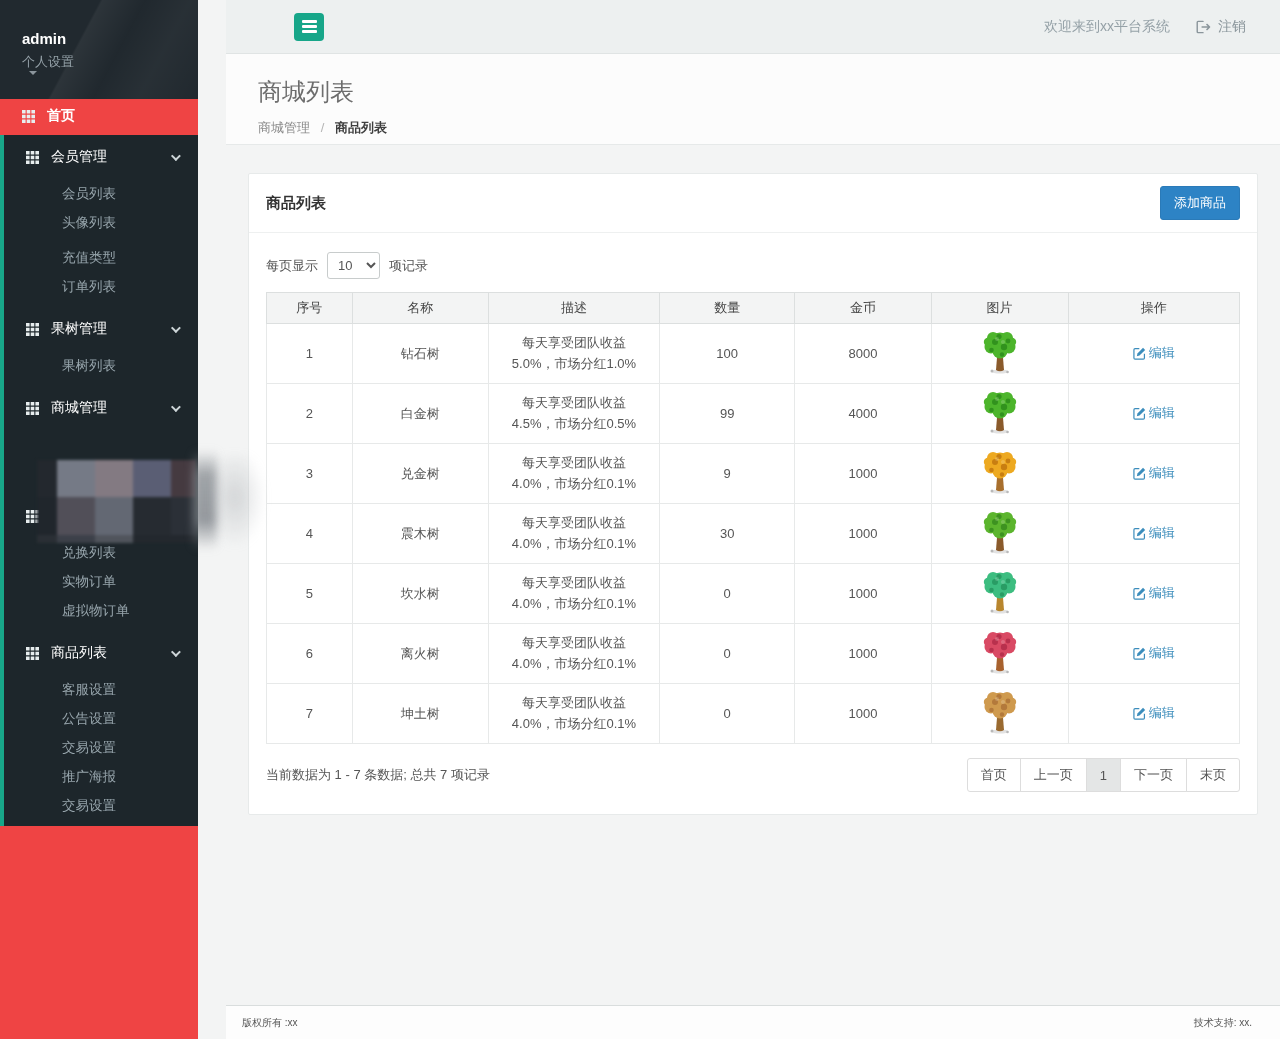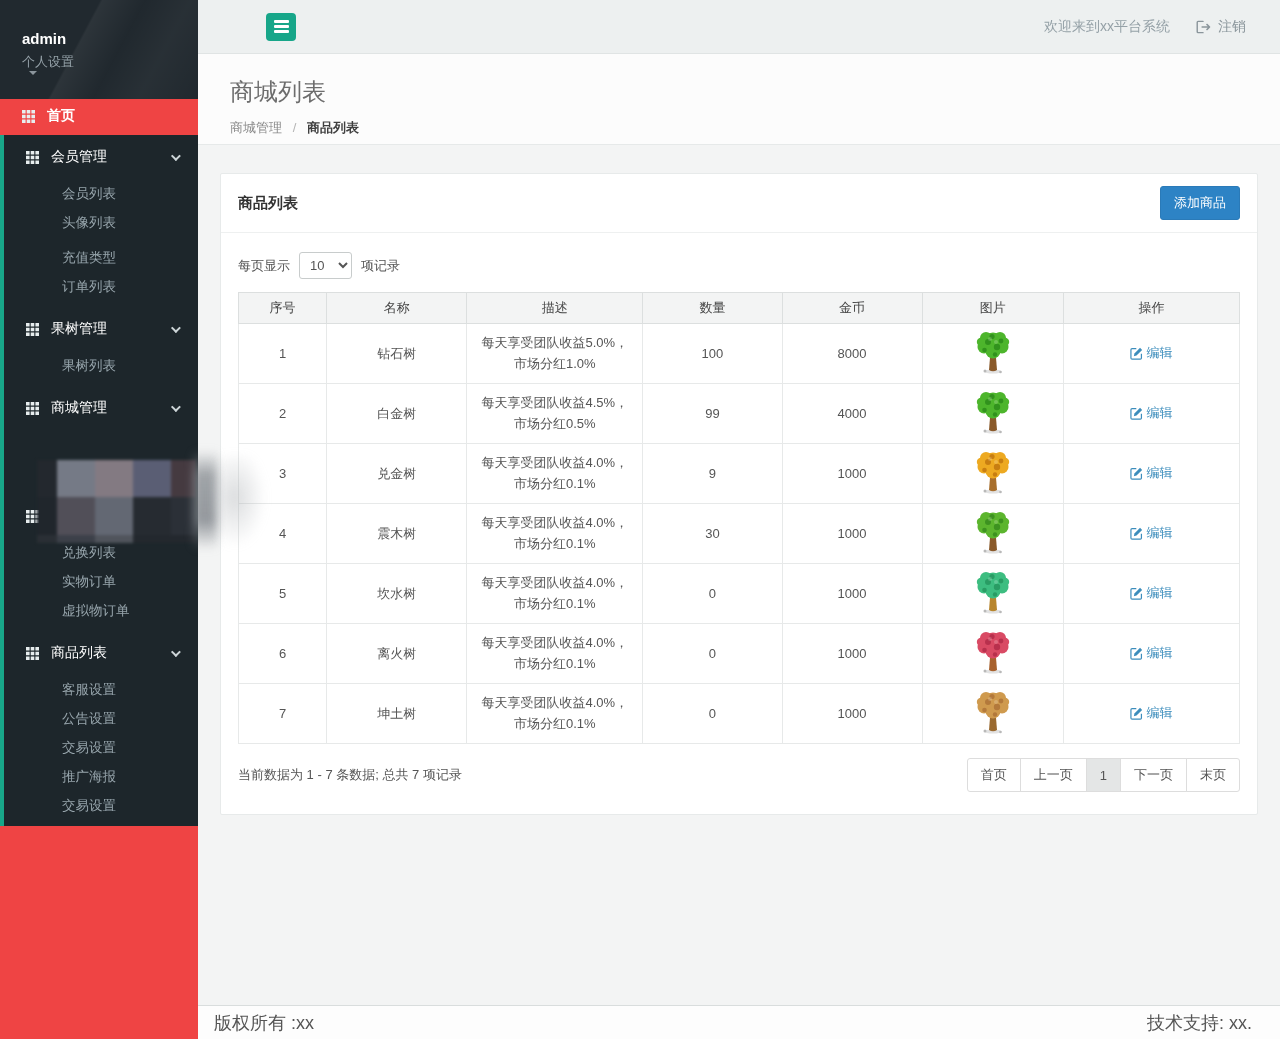--- a/index.html
+++ b/index.html
@@ -17,21 +17,21 @@
   .home-item { height:34px; display:flex; align-items:center; padding-left:22px; color:#fff; font-weight:700; font-size:14px; cursor:pointer; margin-bottom:2px; }
   .menu-block { border-left:4px solid #18a689; background:#1d262b; }
   .th-icon { display:inline-flex; margin-right:12px; color:#e7edee; flex:none; }
   .group-header { height:44px; display:flex; align-items:center; padding:0 20px 0 22px; color:#fff; font-weight:400; font-size:14px; cursor:pointer; }
   .group-header .label { flex:1; }
   .chev { width:7px; height:7px; border-right:2px solid #cdd5d8; border-bottom:2px solid #cdd5d8; transform:rotate(45deg) translateY(-2px); flex:none; }
   .group-children { padding-bottom:6px; }
   .child-item { height:29px; line-height:29px; padding-left:50px; color:#97a5ac; font-size:13.5px; cursor:pointer; white-space:nowrap;margin-left:8px; }
 
   
-  .main-col { flex:1; display:flex; flex-direction:column; height:100%; background:#f3f4f4; }
+  .main-col { flex:1; display:flex; flex-direction:column; height:100%; background:#f3f4f4;padding-left:28px; }
   .topbar { height:54px; background:#edf0f0; border-bottom:1px solid #e0e4e4; display:flex; align-items:center; flex:none; }
   .hamburger { margin-left:68px; width:30px; height:28px; background:#17a689; border:none; border-radius:4px; display:flex; flex-direction:column; justify-content:center; align-items:center; gap:2.5px; cursor:pointer; }
   .hamburger span { display:block; width:15px; height:2.5px; background:#fff; border-radius:1px; }
   .topbar-right { margin-left:auto; display:flex; align-items:center; gap:26px; padding-right:34px; }
   .welcome { color:#95a1a7; font-size:14px; }
   .logout { display:inline-flex; align-items:center; gap:7px; color:#8a959b; font-size:14px; text-decoration:none; cursor:pointer; }
   .logout svg { color:#8a959b; }
 
   .content-header { background:#fcfcfc; padding:22px 0 0 32px; height:91px; border-bottom:1px solid #e6e9e9; flex:none; }
   .page-title { font-size:24px; font-weight:400; color:#6d6d6d; margin-bottom:11px; }
@@ -56,21 +56,21 @@
   .tree { display:inline-block; line-height:0; }
   .edit-link { color:#3c8dbc; font-size:13px; text-decoration:none; display:inline-flex; align-items:center; gap:3px; cursor:pointer; }
 
   .summary-row { display:flex; justify-content:space-between; align-items:center; margin-top:14px; font-size:13px; color:#555; }
   .pager { display:inline-flex; }
   .page-btn { border:1px solid #ddd; background:#fff; color:#555; padding:7px 13px; font-size:13px; margin-left:-1px; cursor:pointer; }
   .page-btn:first-child { border-radius:3px 0 0 3px; margin-left:0; }
   .page-btn:last-child { border-radius:0 3px 3px 0; }
   .page-btn.active { background:#e4e6e6; cursor:default; }
 
-  .footer { height:34px; background:#fdfdfd; border-top:1px solid #d9dddd; display:flex; justify-content:space-between; align-items:center; padding:0 28px 0 16px; font-size:18px; color:#555; flex:none; }
+  .footer { height:34px; background:#fdfdfd; border-top:1px solid #d9dddd; display:flex; justify-content:space-between; align-items:center; padding:0 28px 0 16px; font-size:10px; color:#555; flex:none; }
 
   
   .censor-layer { position:absolute; inset:0; pointer-events:none; z-index:40; }
   #censor-mosaic { position:absolute; left:37px; top:460px; display:grid; filter:blur(1.5px); }
   #censor-band { position:absolute; left:193px; top:450px; width:24px; height:100px;
       background:linear-gradient(to bottom, rgba(130,135,140,0) 0%, rgba(132,137,142,0.75) 25%, rgba(125,130,136,0.8) 70%, rgba(130,135,140,0) 100%); filter:blur(4px); }
   #censor-smudge { position:absolute; left:214px; top:456px; width:52px; height:92px;
       background:radial-gradient(ellipse at 40% 45%, rgba(168,172,176,0.42), rgba(168,172,176,0) 70%); filter:blur(5px); }
 </style>
 </head>

